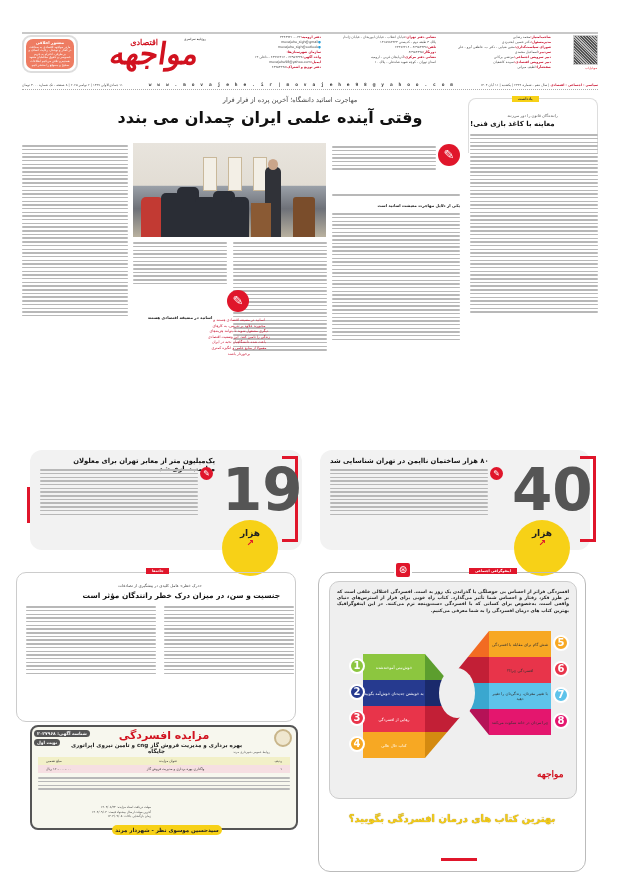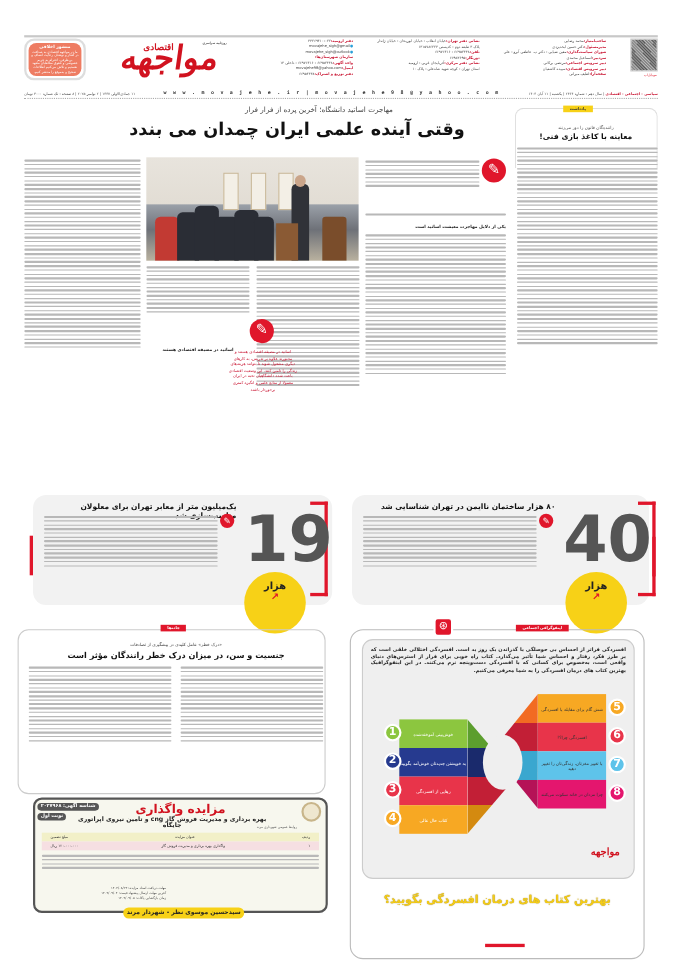--- a/index.html
+++ b/index.html
@@ -30,21 +30,21 @@
 .photo .head{position:absolute;background:#3b2f2a;border-radius:50%}
 .txt{font-size:3.2px;line-height:6px;color:#555;text-align:justify;overflow:hidden}
 .txt span{display:block;height:1.4px;background:#b8b8b8;margin:2.3px 0;border-radius:1px}
 .bullet-icon{position:absolute;width:13px;height:13px;border-radius:50%;background:#e0162b;color:#fff;font-size:8px;text-align:center;line-height:13px}
 .bigicon{position:absolute;width:22px;height:22px;border-radius:50%;background:#e0162b;color:#fff;font-size:13px;text-align:center;line-height:22px}
 .subhead{font-size:4px;font-weight:bold;color:#222;text-align:right}
 .sidebox{left:468px;top:98px;width:130px;height:55px;border:1px solid #ddd;border-radius:8px 8px 0 0;border-bottom:none}
 .tag-yellow{position:absolute;background:#f7d117;color:#333;font-size:3.5px;padding:1px 6px;font-weight:bold}
 .tag-red{position:absolute;background:#e0162b;color:#fff;font-size:3.5px;padding:1px 6px;font-weight:bold}
 .side-kicker{left:470px;top:113px;width:125px;text-align:center;font-size:4px;color:#555}
-.side-title{left:470px;top:120px;width:125px;text-align:center;font-size:7px;font-weight:bold;color:#111}
+.side-title{left:470px;top:120px;width:125px;text-align:left;font-size:7px;font-weight:bold;color:#111}
 .statrow{top:450px;height:100px;background:#f2f2f2;border-radius:12px}
 .bignum{position:absolute;font-size:58px;font-weight:bold;color:#555;font-family:"DejaVu Sans",sans-serif;line-height:60px}
 .yel{position:absolute;width:56px;height:56px;border-radius:50%;background:#f7d117;overflow:hidden}
 .yel b{display:block;text-align:center;font-size:9px;margin-top:8px;color:#222}
 .yel i{display:block;text-align:center;color:#e0162b;font-style:normal;font-size:9px;font-weight:bold}
 .bracket{position:absolute;border:3px solid #e0162b;border-left:none;width:16px}
 .redbar{position:absolute;width:3px;background:#e0162b}
 .stat-title{position:absolute;font-size:6.8px;font-weight:bold;color:#111}
 .infog{left:318px;top:572px;width:268px;height:300px;border:1px solid #bbb;border-radius:12px}
 .infog-inner{position:absolute;left:10px;top:8px;width:248px;height:218px;background:#efefef;border-radius:10px;border:1px solid #ccc}
@@ -371,42 +371,42 @@
     <span></span>
 </div>
 
 <div class="bracket" style="left:580px;top:456px;height:86px"></div>
 <div class="redbar" style="left:593px;top:488px;height:36px"></div>
 <div class="bignum" style="left:512px;top:460px">40</div>
 <div class="yel" style="left:514px;top:520px">
     <b>هزار</b>
     <i>↗</i>
   </div>
-<div class="stat-title" style="left:330px;top:457px;width:175px;text-align:right">۸۰ هزار ساختمان ناایمن در تهران شناسایی شد</div>
+<div class="stat-title" style="left:330px;top:457px;width:175px;text-align:left">۸۰ هزار ساختمان ناایمن در تهران شناسایی شد</div>
 <div class="bullet-icon" style="left:490px;top:467px">✎</div>
 <div class="abs txt" style="left:330px;top:467px;width:158px;height:80px">
   <span></span>
     <span></span>
     <span></span>
     <span></span>
     <span></span>
     <span></span>
     <span></span>
     <span></span>
     <span></span>
     <span></span>
     <span></span>
     <span></span>
     <span></span>
 </div>
 
 <div class="abs road"></div>
 <div class="tag-red" style="left:146px;top:568px">جاده‌ها</div>
 <div class="abs" style="left:40px;width:240px;top:583px;text-align:center;font-size:4px;color:#444">«درک خطر» عامل کلیدی در پیشگیری از تصادفات</div>
-<div class="abs" style="left:40px;width:240px;top:591px;text-align:center;font-size:7.4px;font-weight:bold;color:#111">جنسیت و سن، در میزان درک خطر رانندگان مؤثر است</div>
+<div class="abs" style="left:40px;width:240px;top:591px;text-align:right;font-size:7.4px;font-weight:bold;color:#111">جنسیت و سن، در میزان درک خطر رانندگان مؤثر است</div>
 <div class="abs txt" style="left:164px;top:604px;width:130px;height:116px">
   <span></span>
     <span></span>
     <span></span>
     <span></span>
     <span></span>
     <span></span>
     <span></span>
     <span></span>
     <span></span>
@@ -438,21 +438,21 @@
     <span></span>
     <span></span>
     <span></span>
     <span></span>
     <span></span>
     <span></span>
 </div>
 
 <div class="abs ad">
   <div class="emblem"></div>
-  <div class="ad-title">مزایده واگذاری</div>
+  <div class="ad-title">مزایده افسردگی</div>
   <div class="ad-sub">بهره برداری و مدیریت فروش گاز cng و تامین نیروی اپراتوری جایگاه</div>
   <div class="ad-tag" style="top:3px">شناسه آگهی: ۲۰۲۷۹۶۸</div>
   <div class="ad-tag" style="top:12px">نوبت اول</div>
   <div class="abs" style="right:26px;top:23px;font-size:3px;color:#555">روابط عمومی شهرداری مرند</div>
   <div class="ad-table">
     <div class="hd">
         <span>ردیف</span>
         <span>عنوان مزایده</span>
         <span>مبلغ تضمین</span>
       </div>

